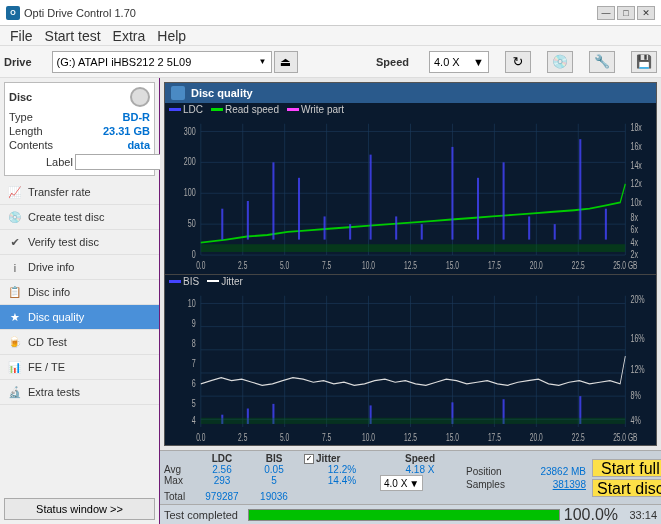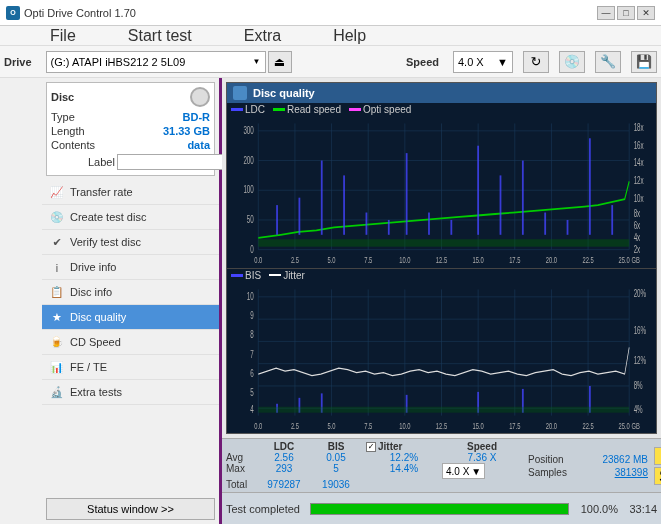--- a/index.html
+++ b/index.html
@@ -10,37 +10,37 @@
     .titlebar-left { display: flex; align-items: center; gap: 4px; }
     .titlebar-icon { width: 14px; height: 14px; background: #1a6a9e; border-radius: 2px; display: flex; align-items: center; justify-content: center; }
     .titlebar-icon span { color: white; font-size: 8px; font-weight: bold; }
     .titlebar-title { font-size: 11px; color: #333; }
     .titlebar-controls { display: flex; gap: 2px; }
     .titlebar-btn { width: 18px; height: 14px; border: 1px solid #aaa; background: #e0e0e0; cursor: pointer; display: flex; align-items: center; justify-content: center; font-size: 9px; color: #333; }
     .titlebar-btn.close { background: #e0e0e0; }
 
     
     .menubar { background: #f5f5f5; display: flex; gap: 0; padding: 1px 4px; border-bottom: 1px solid #ddd; height: 20px; align-items: center; }
-    .menu-item { padding: 1px 6px; cursor: pointer; font-size: 16px; color: #333; margin-left: 40px; }
-
-    
-    .toolbar { background: #f5f5f5; display: flex; align-items: center; padding: 3px 4px; border-bottom: 1px solid #ddd; height: 32px; gap: 10px; }
+    .menu-item { padding: 1px 6px; cursor: pointer; font-size: 14px; color: #333; }
+
+    
+    .toolbar { background: #f5f5f5; display: flex; align-items: center; padding: 3px 4px; border-bottom: 1px solid #ddd; height: 32px; gap: 16px; }
     .toolbar-label { font-size: 11px; font-weight: bold; color: #333; margin-right: 4px; }
     .drive-dropdown { height: 22px; border: 1px solid #aaa; background: white; padding: 0 4px; font-size: 11px; min-width: 200px; display: flex; align-items: center; justify-content: space-between; }
     .drive-dropdown-arrow { font-size: 8px; }
     .eject-btn { width: 24px; height: 22px; border: 1px solid #aaa; background: #e8e8e8; display: flex; align-items: center; justify-content: center; cursor: pointer; font-size: 12px; }
     .speed-label { font-size: 11px; font-weight: bold; color: #333; margin: 0 4px; }
     .speed-dropdown { height: 22px; border: 1px solid #aaa; background: white; padding: 0 4px; font-size: 11px; width: 60px; display: flex; align-items: center; justify-content: space-between; cursor: pointer; }
     .toolbar-icon-btn { width: 26px; height: 22px; border: 1px solid #aaa; background: #e8e8e8; display: flex; align-items: center; justify-content: center; cursor: pointer; font-size: 13px; }
 
     
     .main { display: flex; height: calc(524px - 26px - 20px - 32px); }
 
     
-    .sidebar { width: 180px; background: #f0f0f0; border-right: 3px solid #701a75; display: flex; flex-direction: column; margin-left: 42px; }
+    .sidebar { width: 160px; background: #f0f0f0; border-right: 1px solid #701a75; display: flex; flex-direction: column; }
     .disc-panel { border: 1px solid #bbb; margin: 4px; background: white; padding: 4px; }
     .disc-panel-header { display: flex; align-items: center; justify-content: space-between; margin-bottom: 4px; }
     .disc-panel-title { font-weight: bold; font-size: 11px; color: #333; }
     .disc-icon { width: 20px; height: 20px; background: #ddd; border-radius: 50%; border: 2px solid #aaa; }
     .disc-row { display: flex; justify-content: space-between; margin-bottom: 2px; font-size: 11px; }
     .disc-row-label { color: #333; }
     .disc-row-value { color: #0070d0; font-weight: bold; }
     .label-row { display: flex; align-items: center; gap: 2px; margin-top: 2px; padding-left: 37px; }
     .label-input { flex: 1; height: 16px; border: 1px solid #aaa; font-size: 10px; padding: 0 2px; }
     .label-btn { width: 18px; height: 18px; border: 1px solid #aaa; background: #e0e0e0; display: flex; align-items: center; justify-content: center; cursor: pointer; font-size: 10px; }
@@ -63,25 +63,25 @@
     .dq-header-icon { width: 14px; height: 14px; background: #4a8ac4; border-radius: 2px; display: flex; align-items: center; justify-content: center; }
     .dq-title { color: white; font-size: 11px; font-weight: bold; }
     .chart-area { flex: 1; display: flex; flex-direction: column; position: relative; }
 
     
     .chart-top { flex: 1; background: #0a1a2e; border-bottom: 1px solid #444; position: relative; overflow: hidden; }
     .chart-bottom { flex: 1; background: #0a1a2e; position: relative; overflow: hidden; }
     .start-btn { height: 18px; padding: 0 4px; border: 1px solid #aaa; background: #fde047; cursor: pointer; font-size: 16px; white-space: nowrap; }
 
     
-    .progress-area { background: #d0d8e0; border-top: 1px solid #aaa; padding: 2px 4px; display: flex; align-items: center; gap: 4px; height: 32px; }
+    .progress-area { background: #d0d8e0; border-top: 1px solid #aaa; padding: 2px 4px; display: flex; align-items: center; gap: 4px; height: 20px; }
     .progress-label { font-size: 11px; color: #333; min-width: 80px; }
     .progress-bar-outer { flex: 1; height: 12px; border: 1px solid #888; background: #e8e8e8; }
     .progress-bar-inner { height: 100%; background: #00c000; }
-    .progress-pct { font-size: 11px; color: #333; min-width: 45px; text-align: right; }
+    .progress-pct { font-size: 16px; color: #333; min-width: 45px; text-align: right; }
     .progress-time { font-size: 11px; color: #333; min-width: 35px; text-align: right; }
 
     
     .chart-svg { position: absolute; top: 0; left: 0; width: 100%; height: 100%; }
   </style>
 </head>
 <body>
 
 <div class="titlebar">
   <div class="titlebar-left">
@@ -132,21 +132,21 @@
       <div class="disc-panel-header">
         <span class="disc-panel-title">Disc</span>
         <div class="disc-icon"></div>
       </div>
       <div class="disc-row">
         <span class="disc-row-label">Type</span>
         <span class="disc-row-value">BD-R</span>
       </div>
       <div class="disc-row">
         <span class="disc-row-label">Length</span>
-        <span class="disc-row-value">31.33 GB</span>
+        <span class="disc-row-value">23.31 GB</span>
       </div>
       <div class="disc-row">
         <span class="disc-row-label">Contents</span>
         <span class="disc-row-value">data</span>
       </div>
       <div class="label-row">
         <span class="disc-row-label">Label</span>
         <input class="label-input" type="text" style="">
         <div class="label-btn">🔍</div>
       </div>
@@ -172,21 +172,21 @@
       <div class="nav-item">
         <div class="nav-icon">📋</div>
         <span>Disc info</span>
       </div>
       <div class="nav-item active">
         <div class="nav-icon">★</div>
         <span>Disc quality</span>
       </div>
       <div class="nav-item">
         <div class="nav-icon">🍺</div>
-        <span>CD Speed</span>
+        <span>CD Test</span>
       </div>
       <div class="nav-item">
         <div class="nav-icon">📊</div>
         <span>FE / TE</span>
       </div>
       <div class="nav-item">
         <div class="nav-icon">🔬</div>
         <span>Extra tests</span>
       </div>
     </div>
@@ -210,21 +210,21 @@
             <div style="display:flex;align-items:center;gap:2px;">
               <div style="width:12px;height:3px;background:#4444ff;"></div>
               <span style="color:#ccc;font-size:10px;">LDC</span>
             </div>
             <div style="display:flex;align-items:center;gap:2px;">
               <div style="width:12px;height:3px;background:#00dd00;"></div>
               <span style="color:#ccc;font-size:10px;">Read speed</span>
             </div>
             <div style="display:flex;align-items:center;gap:2px;">
               <div style="width:12px;height:3px;background:#ff44ff;"></div>
-              <span style="color:#ccc;font-size:10px;">Opti speed</span>
+              <span style="color:#ccc;font-size:10px;">Write part</span>
             </div>
           </div>
           <div style="position:relative;flex:1;height:calc(100% - 16px);">
             <svg class="chart-svg" viewBox="0 0 480 100" preserveAspectRatio="none">
 
               <line x1="35" y1="10" x2="450" y2="10" stroke="#1a3a5a" stroke-width="0.5"></line>
               <line x1="35" y1="30" x2="450" y2="30" stroke="#1a3a5a" stroke-width="0.5"></line>
               <line x1="35" y1="50" x2="450" y2="50" stroke="#1a3a5a" stroke-width="0.5"></line>
               <line x1="35" y1="70" x2="450" y2="70" stroke="#1a3a5a" stroke-width="0.5"></line>
               <line x1="35" y1="90" x2="450" y2="90" stroke="#1a3a5a" stroke-width="0.5"></line>
@@ -381,21 +381,21 @@
           <div style="display:flex;align-items:center;gap:2px;padding-left:4px;">
             <div style="width:10px;height:10px;border:1px solid #777;background:white;display:flex;align-items:center;justify-content:center;font-size:8px;">✓</div>
             <span style="color:#333;font-weight:bold;">Jitter</span>
           </div>
           <div style="text-align:center;font-weight:bold;color:#333;">Speed</div>
 
           <div style="color:#333;">Avg</div>
           <div style="text-align:center;color:#0070d0;">2.56</div>
           <div style="text-align:center;color:#0070d0;">0.05</div>
           <div style="text-align:center;color:#0070d0;padding-left:4px;">12.2%</div>
-          <div style="text-align:center;color:#0070d0;">7.36 X</div>
+          <div style="text-align:center;color:#0070d0;">4.18 X</div>
 
           <div style="color:#333;">Max</div>
           <div style="text-align:center;color:#0070d0;">293</div>
           <div style="text-align:center;color:#0070d0;">5</div>
           <div style="text-align:center;color:#0070d0;padding-left:4px;">14.4%</div>
           <div style="display:flex;align-items:center;gap:2px;">
             <div style="height:16px;border:1px solid #aaa;background:white;padding:0 3px;font-size:10px;display:flex;align-items:center;gap:2px;cursor:pointer;">
               <span>4.0 X</span>
               <span>▼</span>
             </div>

